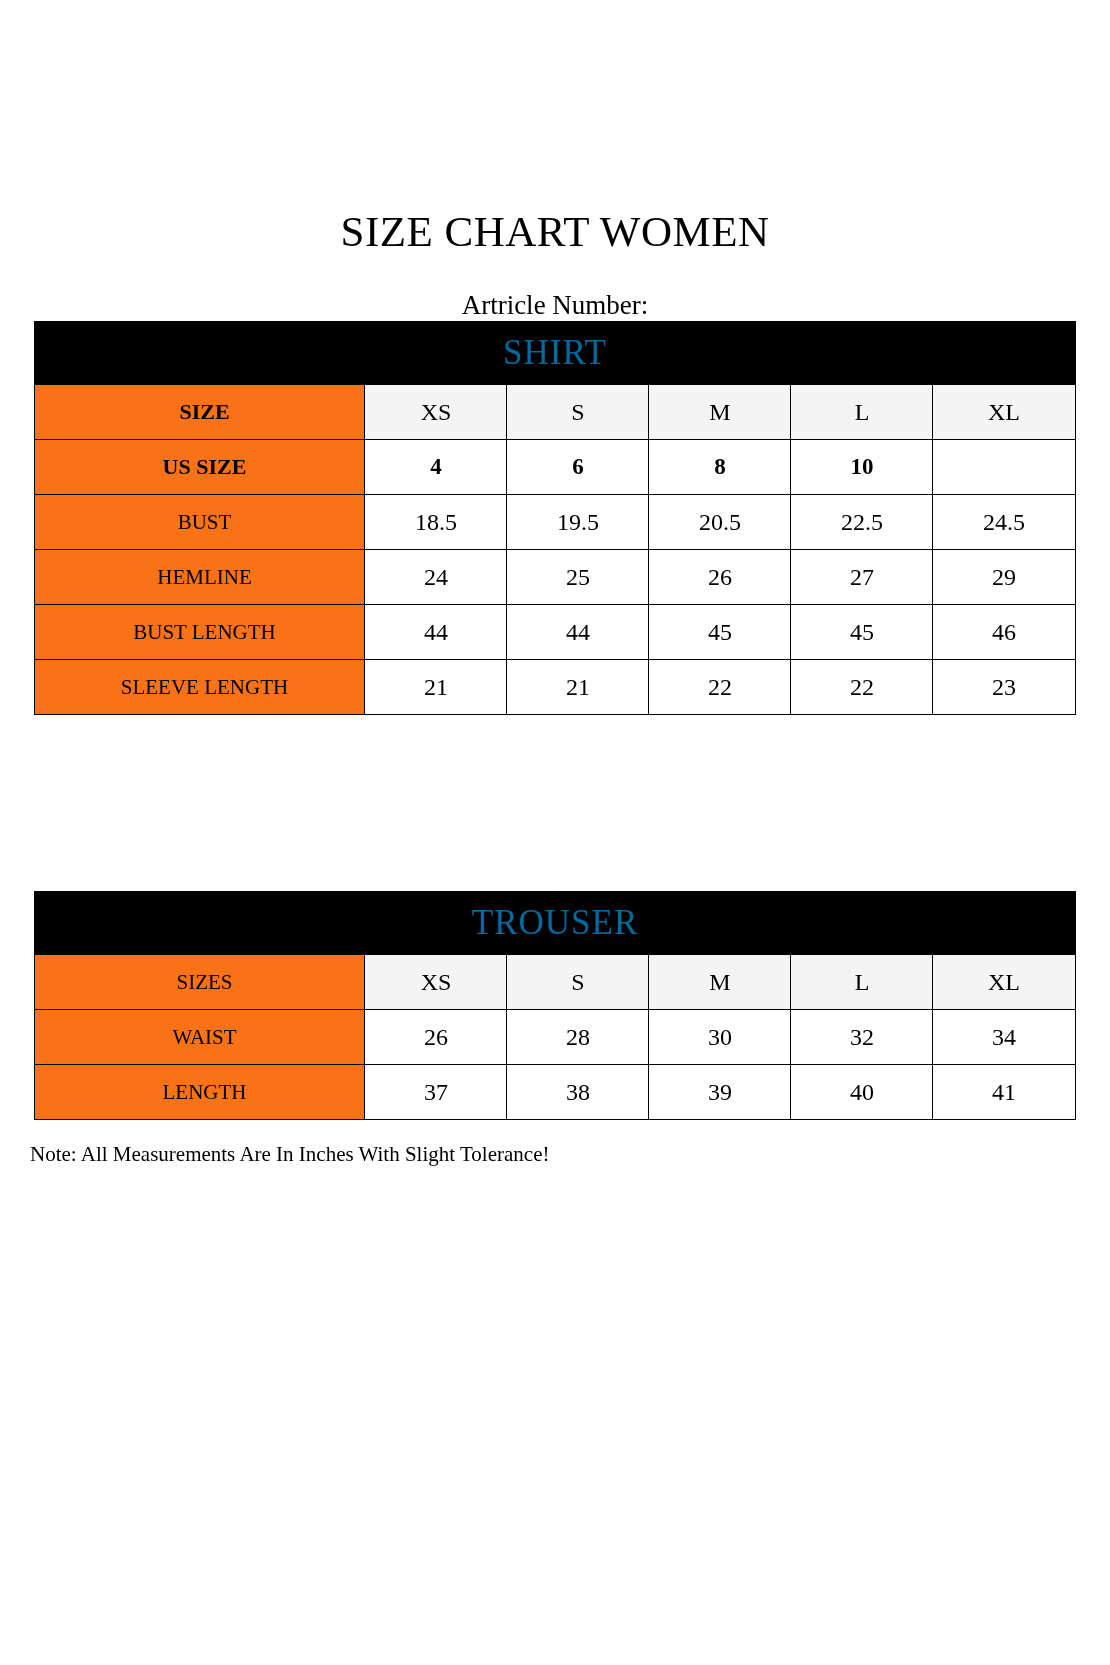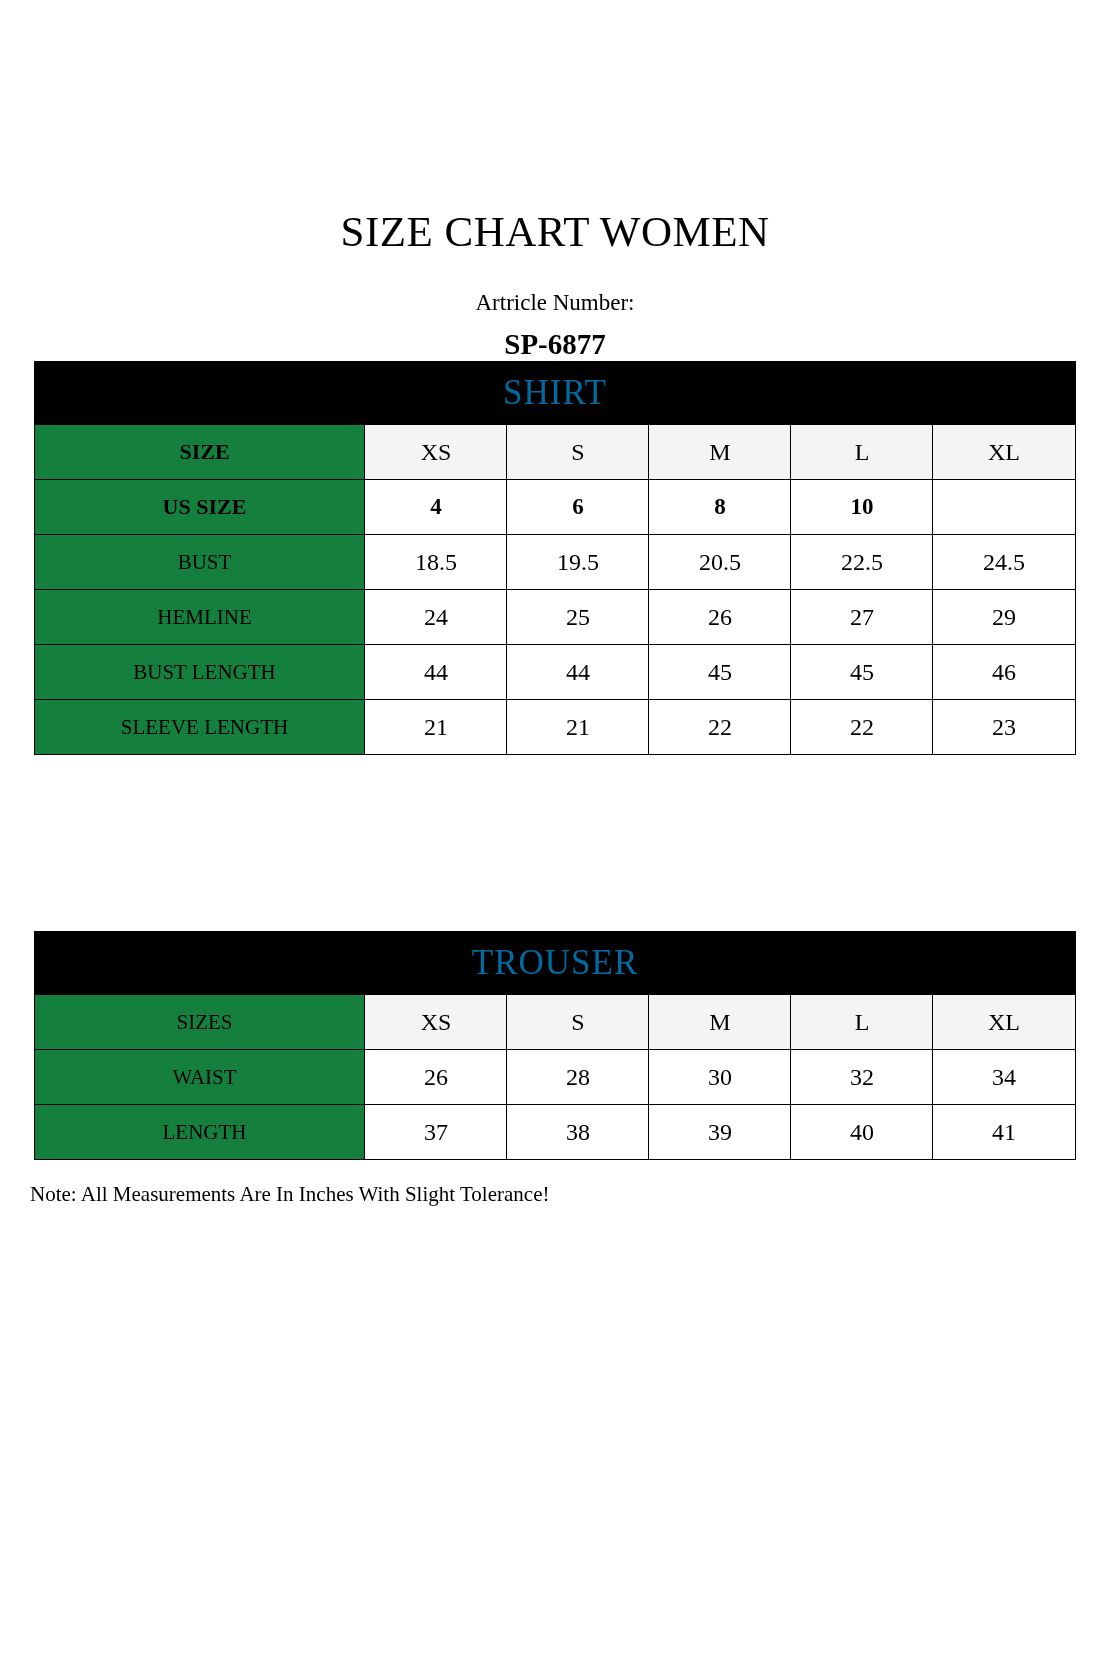--- a/index.html
+++ b/index.html
@@ -26,21 +26,21 @@
     text-align: center;
     font-size: 43px;
     letter-spacing: 0.5px;
     font-weight: normal;
     margin: 0;
     padding-top: 207px;
     line-height: 1.15;
   }
   .article-label {
     text-align: center;
-    font-size: 23px;
+    font-size: 27px;
     margin: 0;
     padding-top: 34px;
     font-weight: normal;
   }
   .article-number {
     text-align: center;
     font-size: 29px;
     font-weight: bold;
     margin: 0;
     padding-top: 12px;
@@ -67,21 +67,21 @@
     height: 62px;
     letter-spacing: 1px;
     font-weight: normal;
     border-left-color: #000000;
     border-right-color: #000000;
     border-top-color: #000000;
   }
   .row-label {
     text-align: center;
     padding-left: 9px !important;
-    background: #15803d;
+    background: #f97316;
     font-size: 21px;
   }
   .row-label.bold {
     font-weight: bold;
     font-size: 22px;
   }
   .cell {
     font-size: 24px;
     height: 54px;
   }
@@ -106,21 +106,20 @@
   col.label-col { width: 330px; }
   col.size-col { width: 142px; }
 </style>
 </head>
 <body>
 
 <div class="page">
 
   <h1 class="doc-title">SIZE CHART WOMEN</h1>
   <p class="article-label">Artricle Number:</p>
-  <p class="article-number">SP-6877</p>
 
   <table class="size-table">
     <colgroup>
       <col class="label-col">
       <col class="size-col">
         <col class="size-col">
         <col class="size-col">
         <col class="size-col">
         <col class="size-col">
     </colgroup>

